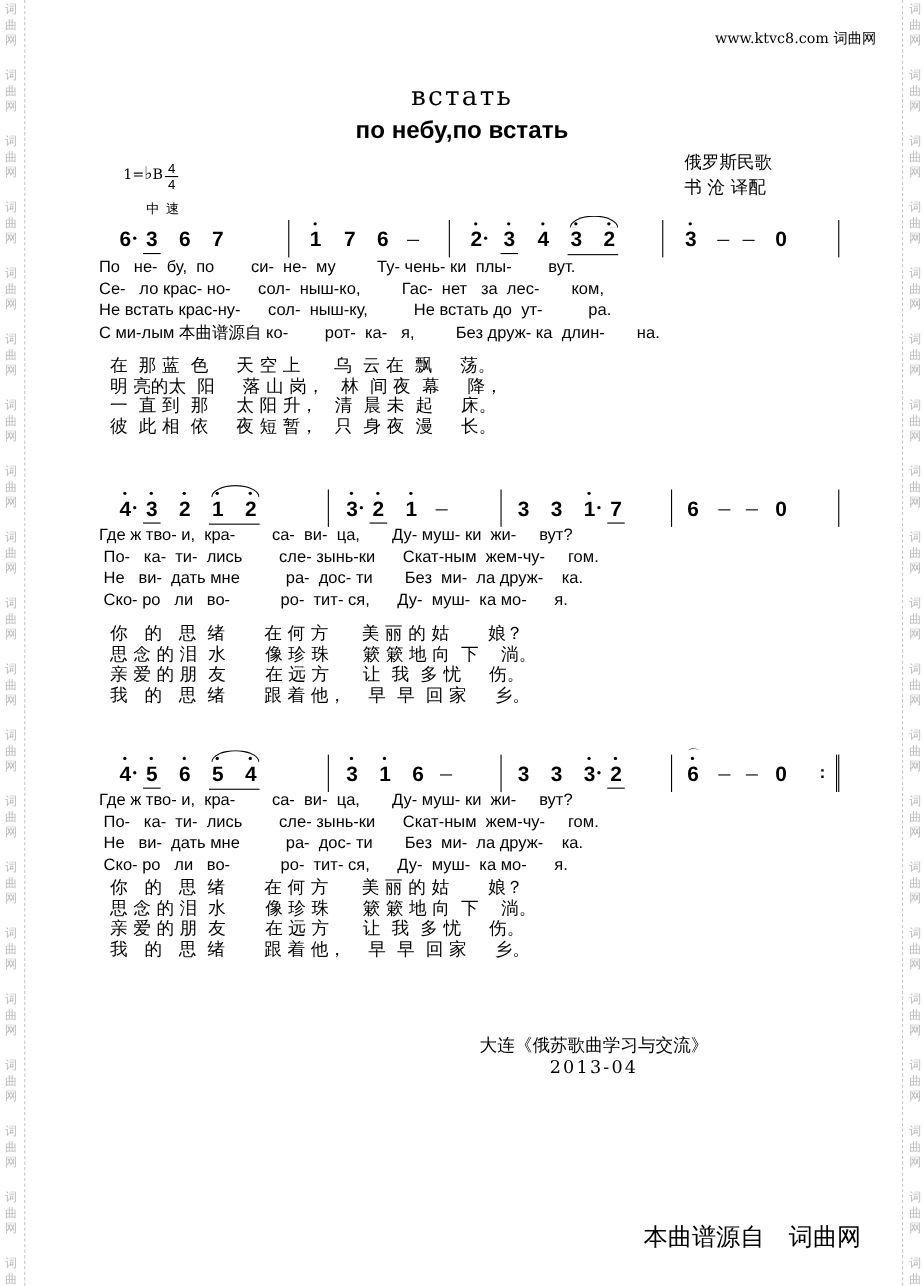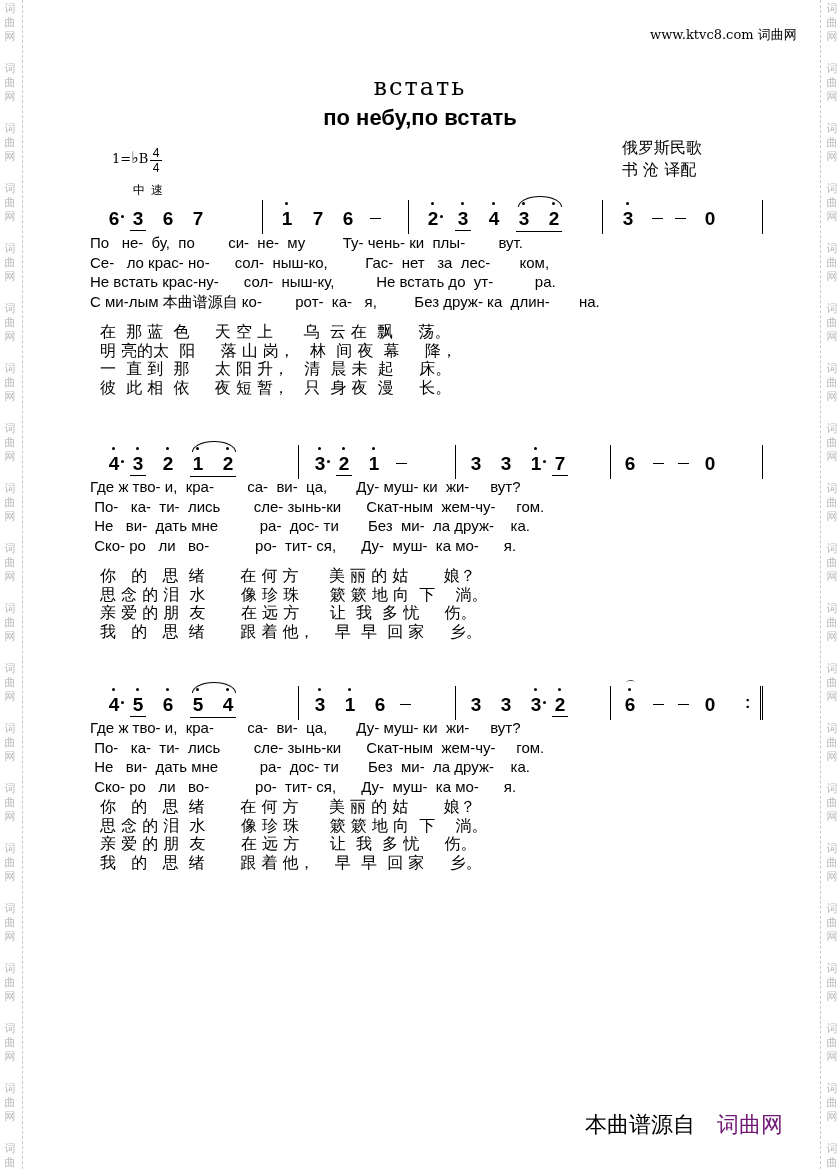--- a/index.html
+++ b/index.html
@@ -296,17 +296,19 @@
     <div class="ru-line" style="left: 90px; top: 738.5px;"> По-   ка-  ти-  лись        сле- зынь-ки      Скат-ным  жем-чу-     гом.</div>
     <div class="ru-line" style="left: 90px; top: 758px;"> Не   ви-  дать мне          ра-  дос- ти       Без  ми-  ла друж-    ка.</div>
     <div class="ru-line" style="left: 90px; top: 777.5px;"> Ско- ро   ли   во-           ро-  тит- ся,      Ду-  муш-  ка мо-      я.</div>
     <div class="cn-line" style="left: 100px; top: 797px;">你   的   思  绪       在 何 方      美 丽 的 姑       娘？</div>
     <div class="cn-line" style="left: 100px; top: 815.5px;">思 念 的 泪  水       像 珍 珠      簌 簌 地 向  下    淌。</div>
     <div class="cn-line" style="left: 100px; top: 834px;">亲 爱 的 朋  友       在 远 方      让  我  多 忧     伤。</div>
     <div class="cn-line" style="left: 100px; top: 852.5px;">我   的   思  绪       跟 着 他，    早  早  回 家     乡。</div>
   </div>
 
 <div class="footer">
+  <div>大连《俄苏歌曲学习与交流》</div>
+  <div class="l2">2013-04</div>
 </div>
 
 <div class="source">
-  <span>本曲谱源自</span><span class="brand" id="brand" style="color: #701a75;">词曲网</span>
+  <span>本曲谱源自</span><span class="brand" id="brand" style="color: #000000;">词曲网</span>
 </div>
 
 </body></html>

